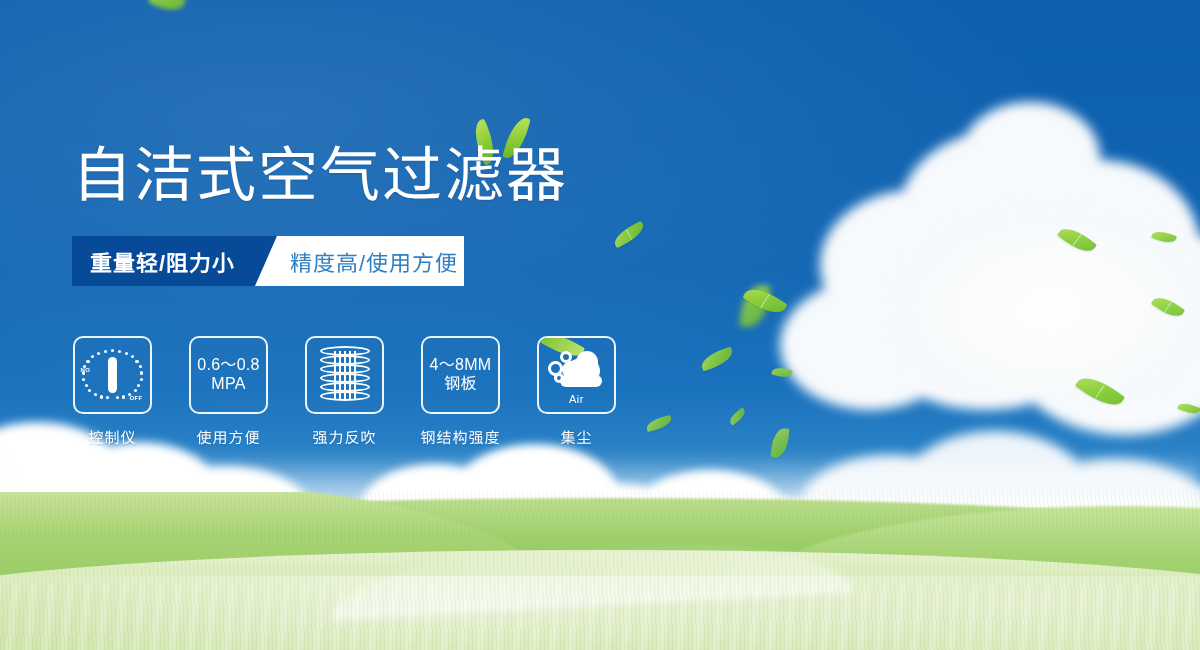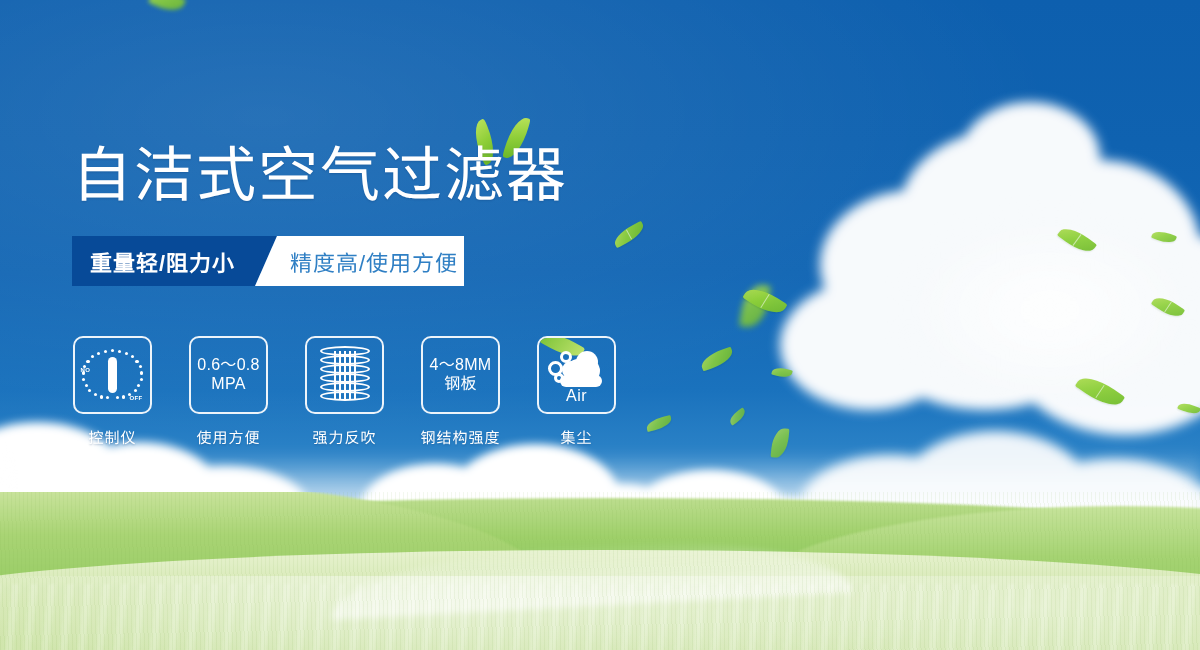--- a/index.html
+++ b/index.html
@@ -264,21 +264,21 @@
   .airico{position:relative;width:62px;height:56px;}
   .airico .cl{position:absolute;background:#fff;border-radius:50%;}
   .airico .cl.c1{left:20px;top:12px;width:34px;height:24px;border-radius:16px;}
   .airico .cl.c2{left:30px;top:4px;width:22px;height:22px;}
   .airico .cl.c3{left:16px;top:14px;width:18px;height:18px;}
   .airico .base{position:absolute;left:14px;top:28px;width:42px;height:12px;background:#fff;border-radius:7px;}
   .airico .bub{position:absolute;border:3px solid #fff;border-radius:50%;box-sizing:border-box;}
   .airico .bub.b1{left:2px;top:14px;width:15px;height:15px;}
   .airico .bub.b2{left:14px;top:4px;width:12px;height:12px;}
   .airico .bub.b3{left:8px;top:26px;width:10px;height:10px;}
-  .airico .airtxt{position:absolute;left:0;right:0;bottom:-2px;text-align:center;color:#fff;font-size:16px;letter-spacing:.5px;}
+  .airico .airtxt{position:absolute;left:0;right:0;bottom:-2px;text-align:center;color:#fff;font-size:11px;letter-spacing:.5px;}
   .airico .gleaf{
     position:absolute;left:-6px;top:-10px;width:44px;height:16px;
     background:linear-gradient(100deg,#7fc62f,#c8e96a);
     border-radius:70% 10% 70% 10%;
     transform:rotate(28deg);
     opacity:.95;
   }
 </style>
 </head>
 <body>

